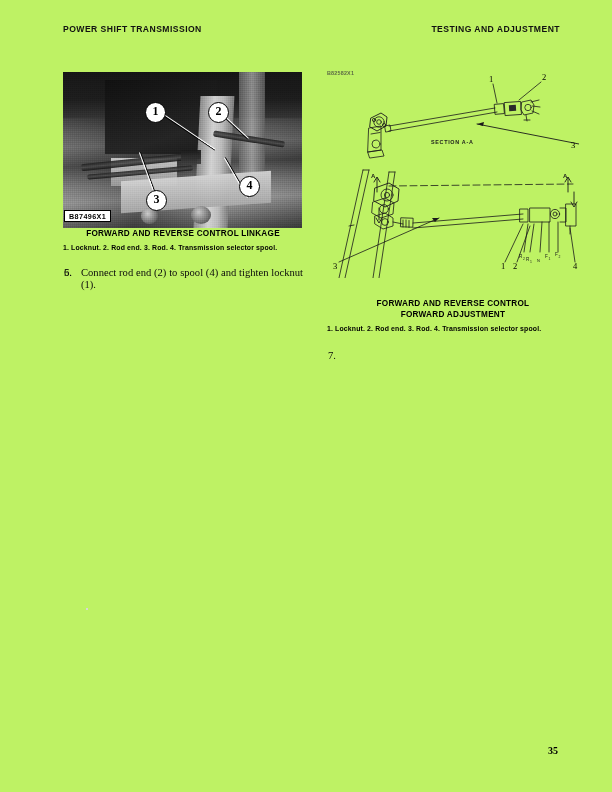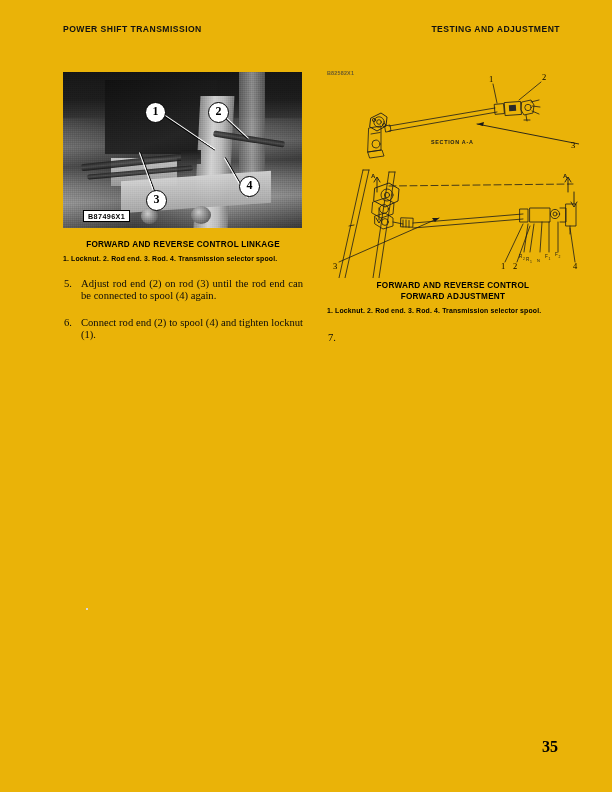--- a/index.html
+++ b/index.html
@@ -11,21 +11,21 @@
     width: 612px;
     height: 792px;
     position: relative;
     font-family: "Liberation Serif", serif;
     color: #000;
     overflow: hidden;
   }
   .page {
     position: absolute;
     inset: 0;
-    background: #eab308;
+    background: #bef264;
   }
 
   
   .head-left, .head-right {
     position: absolute;
     top: 24px;
     font-family: "Liberation Sans", sans-serif;
     font-weight: bold;
     font-size: 8.6px;
     letter-spacing: 0.45px;
@@ -154,40 +154,39 @@
     position: absolute;
     height: 0;
     border-top: 1.4px solid #ffffff;
     box-shadow: 0 1px 0 0 #000;
     transform-origin: 0 0;
     z-index: 5;
   }
 
   .photo-code {
     position: absolute;
-    left: 20px; bottom: 6px;
+    left: 1px; bottom: 6px;
     background: #fff;
     border: 1px solid #000;
     padding: 1px 4px 0 4px;
     font-family: "Liberation Sans", sans-serif;
     font-weight: bold;
     font-size: 7.2px;
     letter-spacing: 0.4px;
     color: #000;
     z-index: 7;
   }
 
   
   .fig-title {
     font-family: "Liberation Sans", sans-serif;
     font-weight: bold;
     font-size: 8.2px;
     letter-spacing: 0.25px;
     text-align: center;
-    margin-top: 11px;
     line-height: 11px;
     color: #000;
   }
   .fig-legend {
     font-family: "Liberation Sans", sans-serif;
     font-weight: bold;
     font-size: 6.9px;
     letter-spacing: 0.15px;
     text-align: left;
     margin-top: 4px;
@@ -225,21 +224,21 @@
     color: #3a3a3a;
     opacity: 0.75;
   }
 
   
   .page-num {
     position: absolute;
     right: 54px;
     bottom: 36px;
     font-family: "Liberation Serif", serif;
-    font-size: 16px;
+    font-size: 10px;
     font-weight: bold;
     color: #000;
   }
 
   .speck {
     position: absolute;
     left: 86px; top: 608px;
     width: 2px; height: 2px;
     background: #d8d8d8;
   }
@@ -281,21 +280,20 @@
       <div class="callout" style="left:176px; top:104px;">4</div>
 
       <div class="photo-code">B87496X1</div>
     </div>
 
     <div class="fig-title">FORWARD AND REVERSE CONTROL LINKAGE</div>
     <div class="fig-legend">1. Locknut.   2. Rod end.   3. Rod.   4. Transmission selector spool.</div>
 
     <div class="step">
       <span class="num">5.</span>
-      <span>Adjust rod end (2) on rod (3) until the rod end can be connected to spool (4) again.</span>
     </div>
 
     <div class="step">
       <span class="num">6.</span>
       <span>Connect rod end (2) to spool (4) and tighten locknut (1).</span>
     </div>
   </div>
 
   <div class="col-right">
 
@@ -409,21 +407,21 @@
             <text x="203" y="197" font-size="3.4">1</text>
           <text x="210" y="196" font-size="4">N</text>
           <text x="218" y="192">F</text>
             <text x="221.5" y="194" font-size="3.4">1</text>
           <text x="228" y="190">F</text>
             <text x="231.5" y="192" font-size="3.4">2</text>
         </g>
       </svg>
     </div>
 
-    <div class="fig-title" style="margin-top:2px;">
+    <div class="fig-title" style="margin-top:20px;">
       <span>FORWARD AND REVERSE CONTROL</span><br>
       <span>FORWARD ADJUSTMENT</span>
     </div>
     <div class="fig-legend">1. Locknut.   2. Rod end.   3. Rod.   4. Transmission selector spool.</div>
 
     <div class="step" style="margin-top:16px;">
       <span class="num">7.</span>
     </div>
   </div>
 

